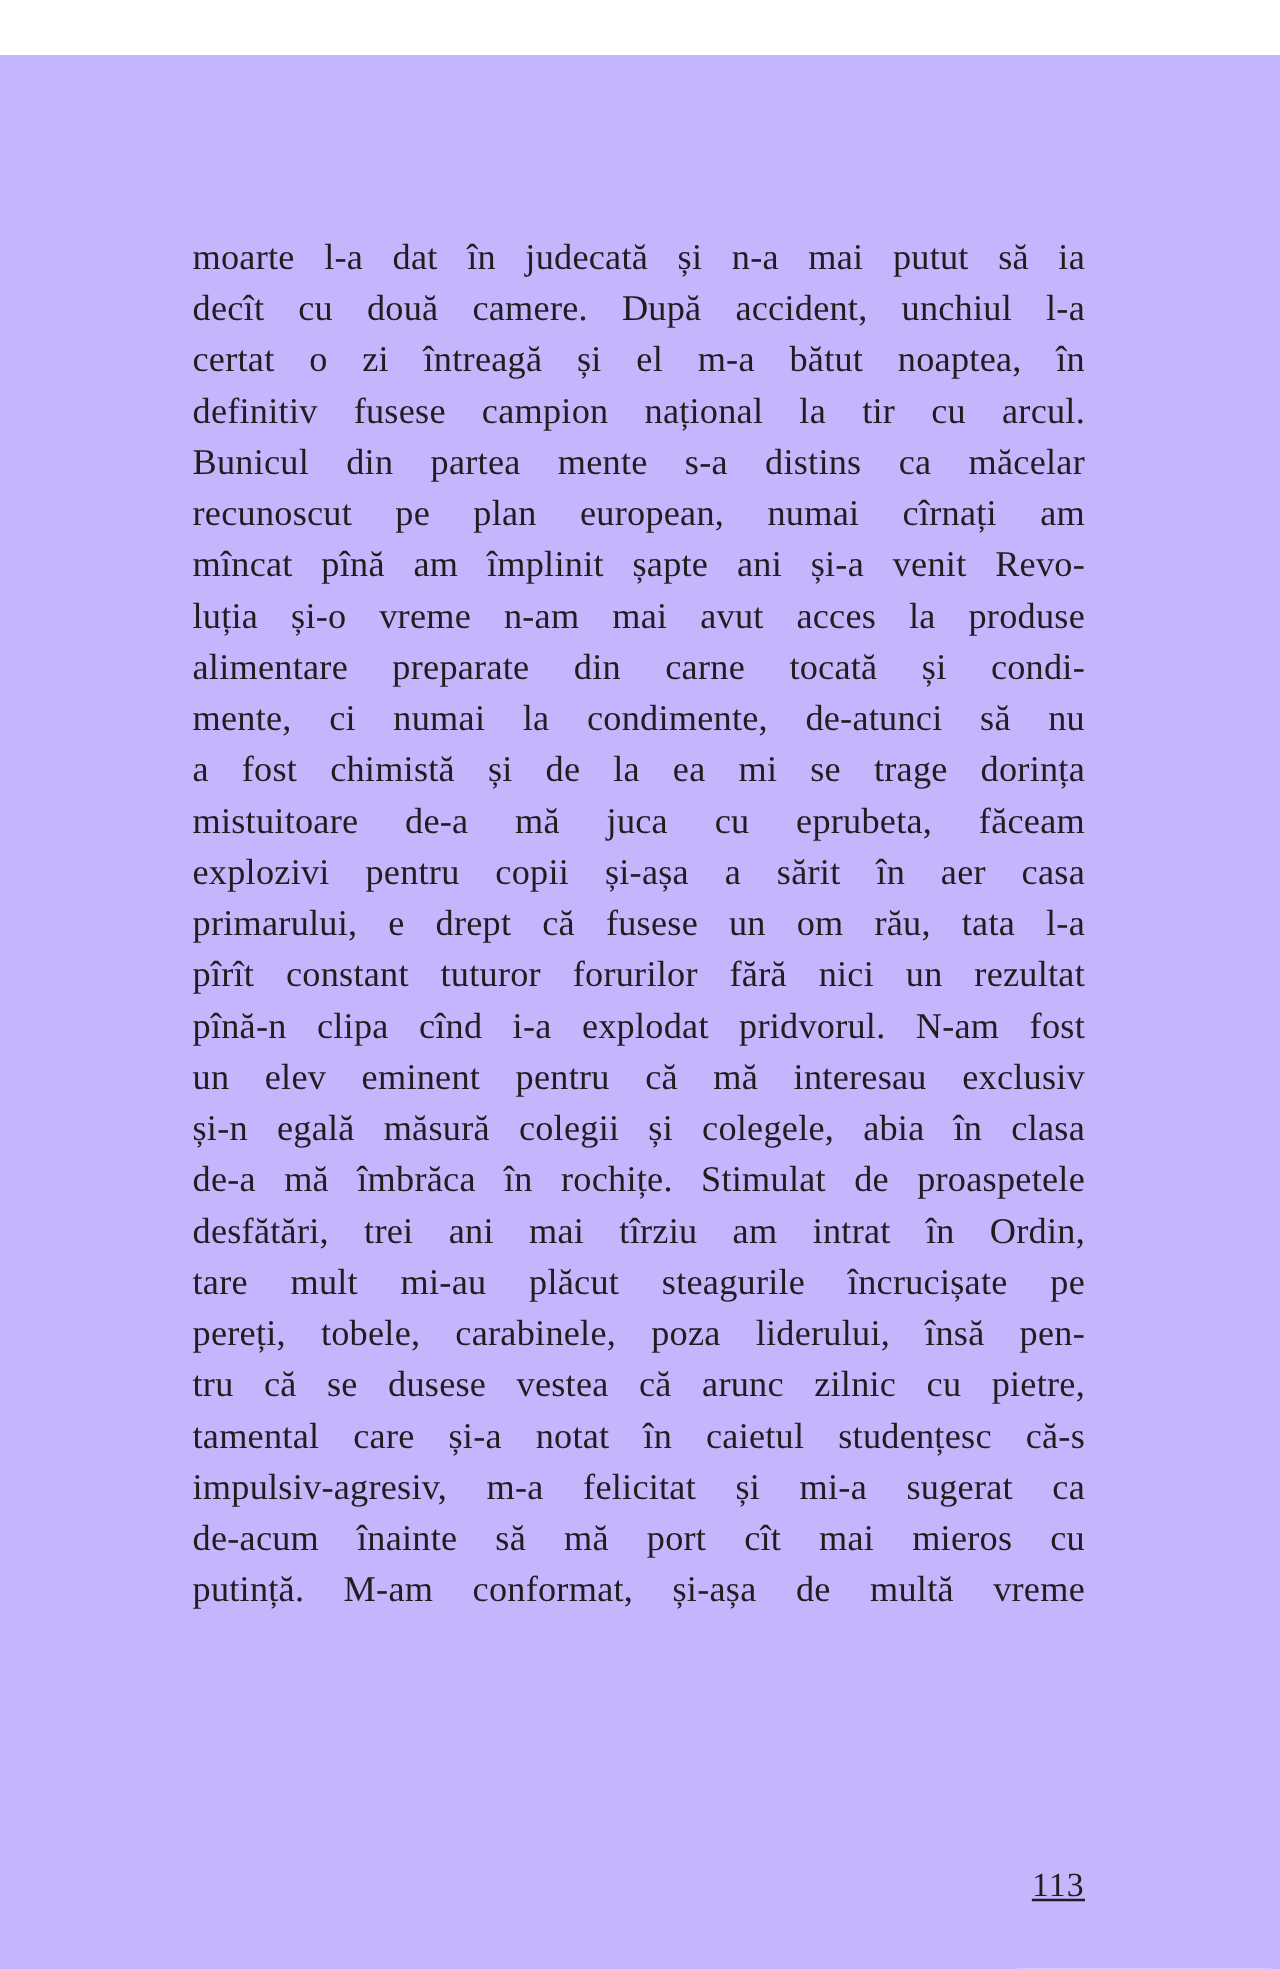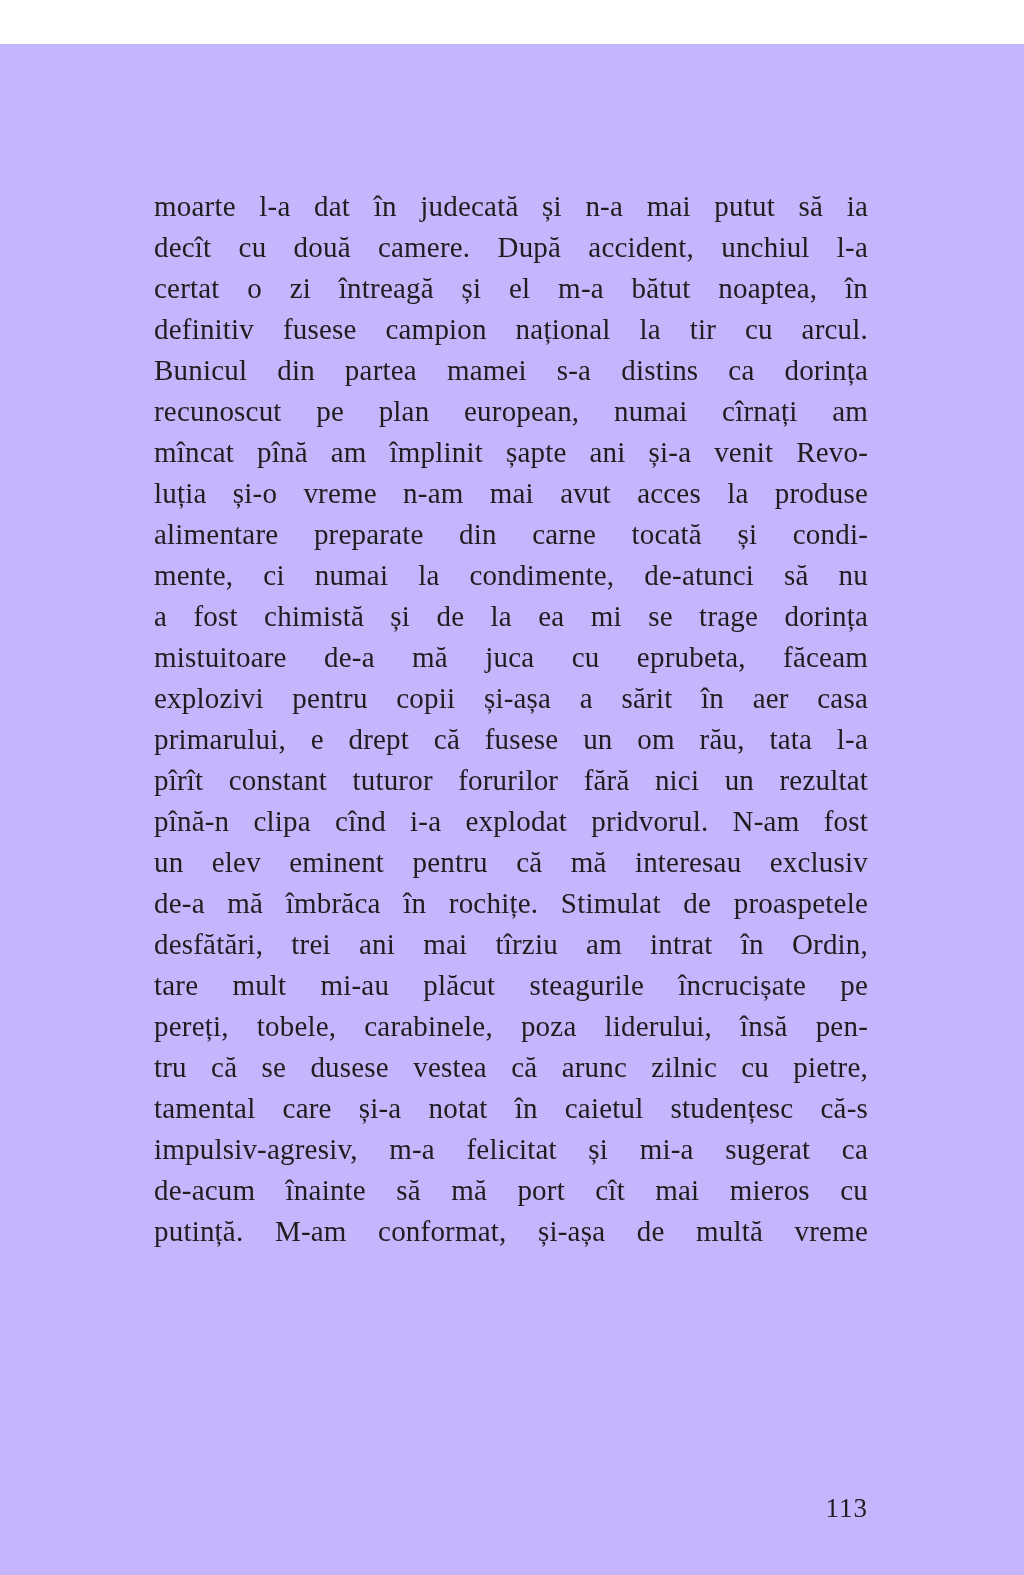--- a/index.html
+++ b/index.html
@@ -51,44 +51,46 @@
     left: 154px;
     top: 1446px;
     width: 714px;
     text-align: right;
     font-size: 27px;
     line-height: 36px;
     color: #1e1e1e;
     letter-spacing: 1px;
     font-variant-numeric: oldstyle-nums;
     font-feature-settings: "onum";
+    text-decoration: underline;
   }
 </style>
 </head>
 <body>
 
 <div class="book-page">
   <div class="text-block">
     <div class="line">moarte l-a dat în judecată și n-a mai putut să ia</div>
     <div class="line">decît cu două camere. După accident, unchiul l-a</div>
     <div class="line">certat o zi întreagă și el m-a bătut noaptea, în</div>
     <div class="line">definitiv fusese campion național la tir cu arcul.</div>
-    <div class="line">Bunicul din partea mamei s-a distins ca dorința</div>
+    <div class="line">Bunicul din partea mente s-a distins ca măcelar</div>
     <div class="line">recunoscut pe plan european, numai cîrnați am</div>
     <div class="line">mîncat pînă am împlinit șapte ani și-a venit Revo-</div>
     <div class="line">luția și-o vreme n-am mai avut acces la produse</div>
     <div class="line">alimentare preparate din carne tocată și condi-</div>
     <div class="line">mente, ci numai la condimente, de-atunci să nu</div>
     <div class="line">a fost chimistă și de la ea mi se trage dorința</div>
     <div class="line">mistuitoare de-a mă juca cu eprubeta, făceam</div>
     <div class="line">explozivi pentru copii și-așa a sărit în aer casa</div>
     <div class="line">primarului, e drept că fusese un om rău, tata l-a</div>
     <div class="line">pîrît constant tuturor forurilor fără nici un rezultat</div>
     <div class="line">pînă-n clipa cînd i-a explodat pridvorul. N-am fost</div>
     <div class="line">un elev eminent pentru că mă interesau exclusiv</div>
+    <div class="line">și-n egală măsură colegii și colegele, abia în clasa</div>
     <div class="line">de-a mă îmbrăca în rochițe. Stimulat de proaspetele</div>
     <div class="line">desfătări, trei ani mai tîrziu am intrat în Ordin,</div>
     <div class="line">tare mult mi-au plăcut steagurile încrucișate pe</div>
     <div class="line">pereți, tobele, carabinele, poza liderului, însă pen-</div>
     <div class="line">tru că se dusese vestea că arunc zilnic cu pietre,</div>
     <div class="line">tamental care și-a notat în caietul studențesc că-s</div>
     <div class="line">impulsiv-agresiv, m-a felicitat și mi-a sugerat ca</div>
     <div class="line">de-acum înainte să mă port cît mai mieros cu</div>
     <div class="line">putință. M-am conformat, și-așa de multă vreme</div>
   </div>

